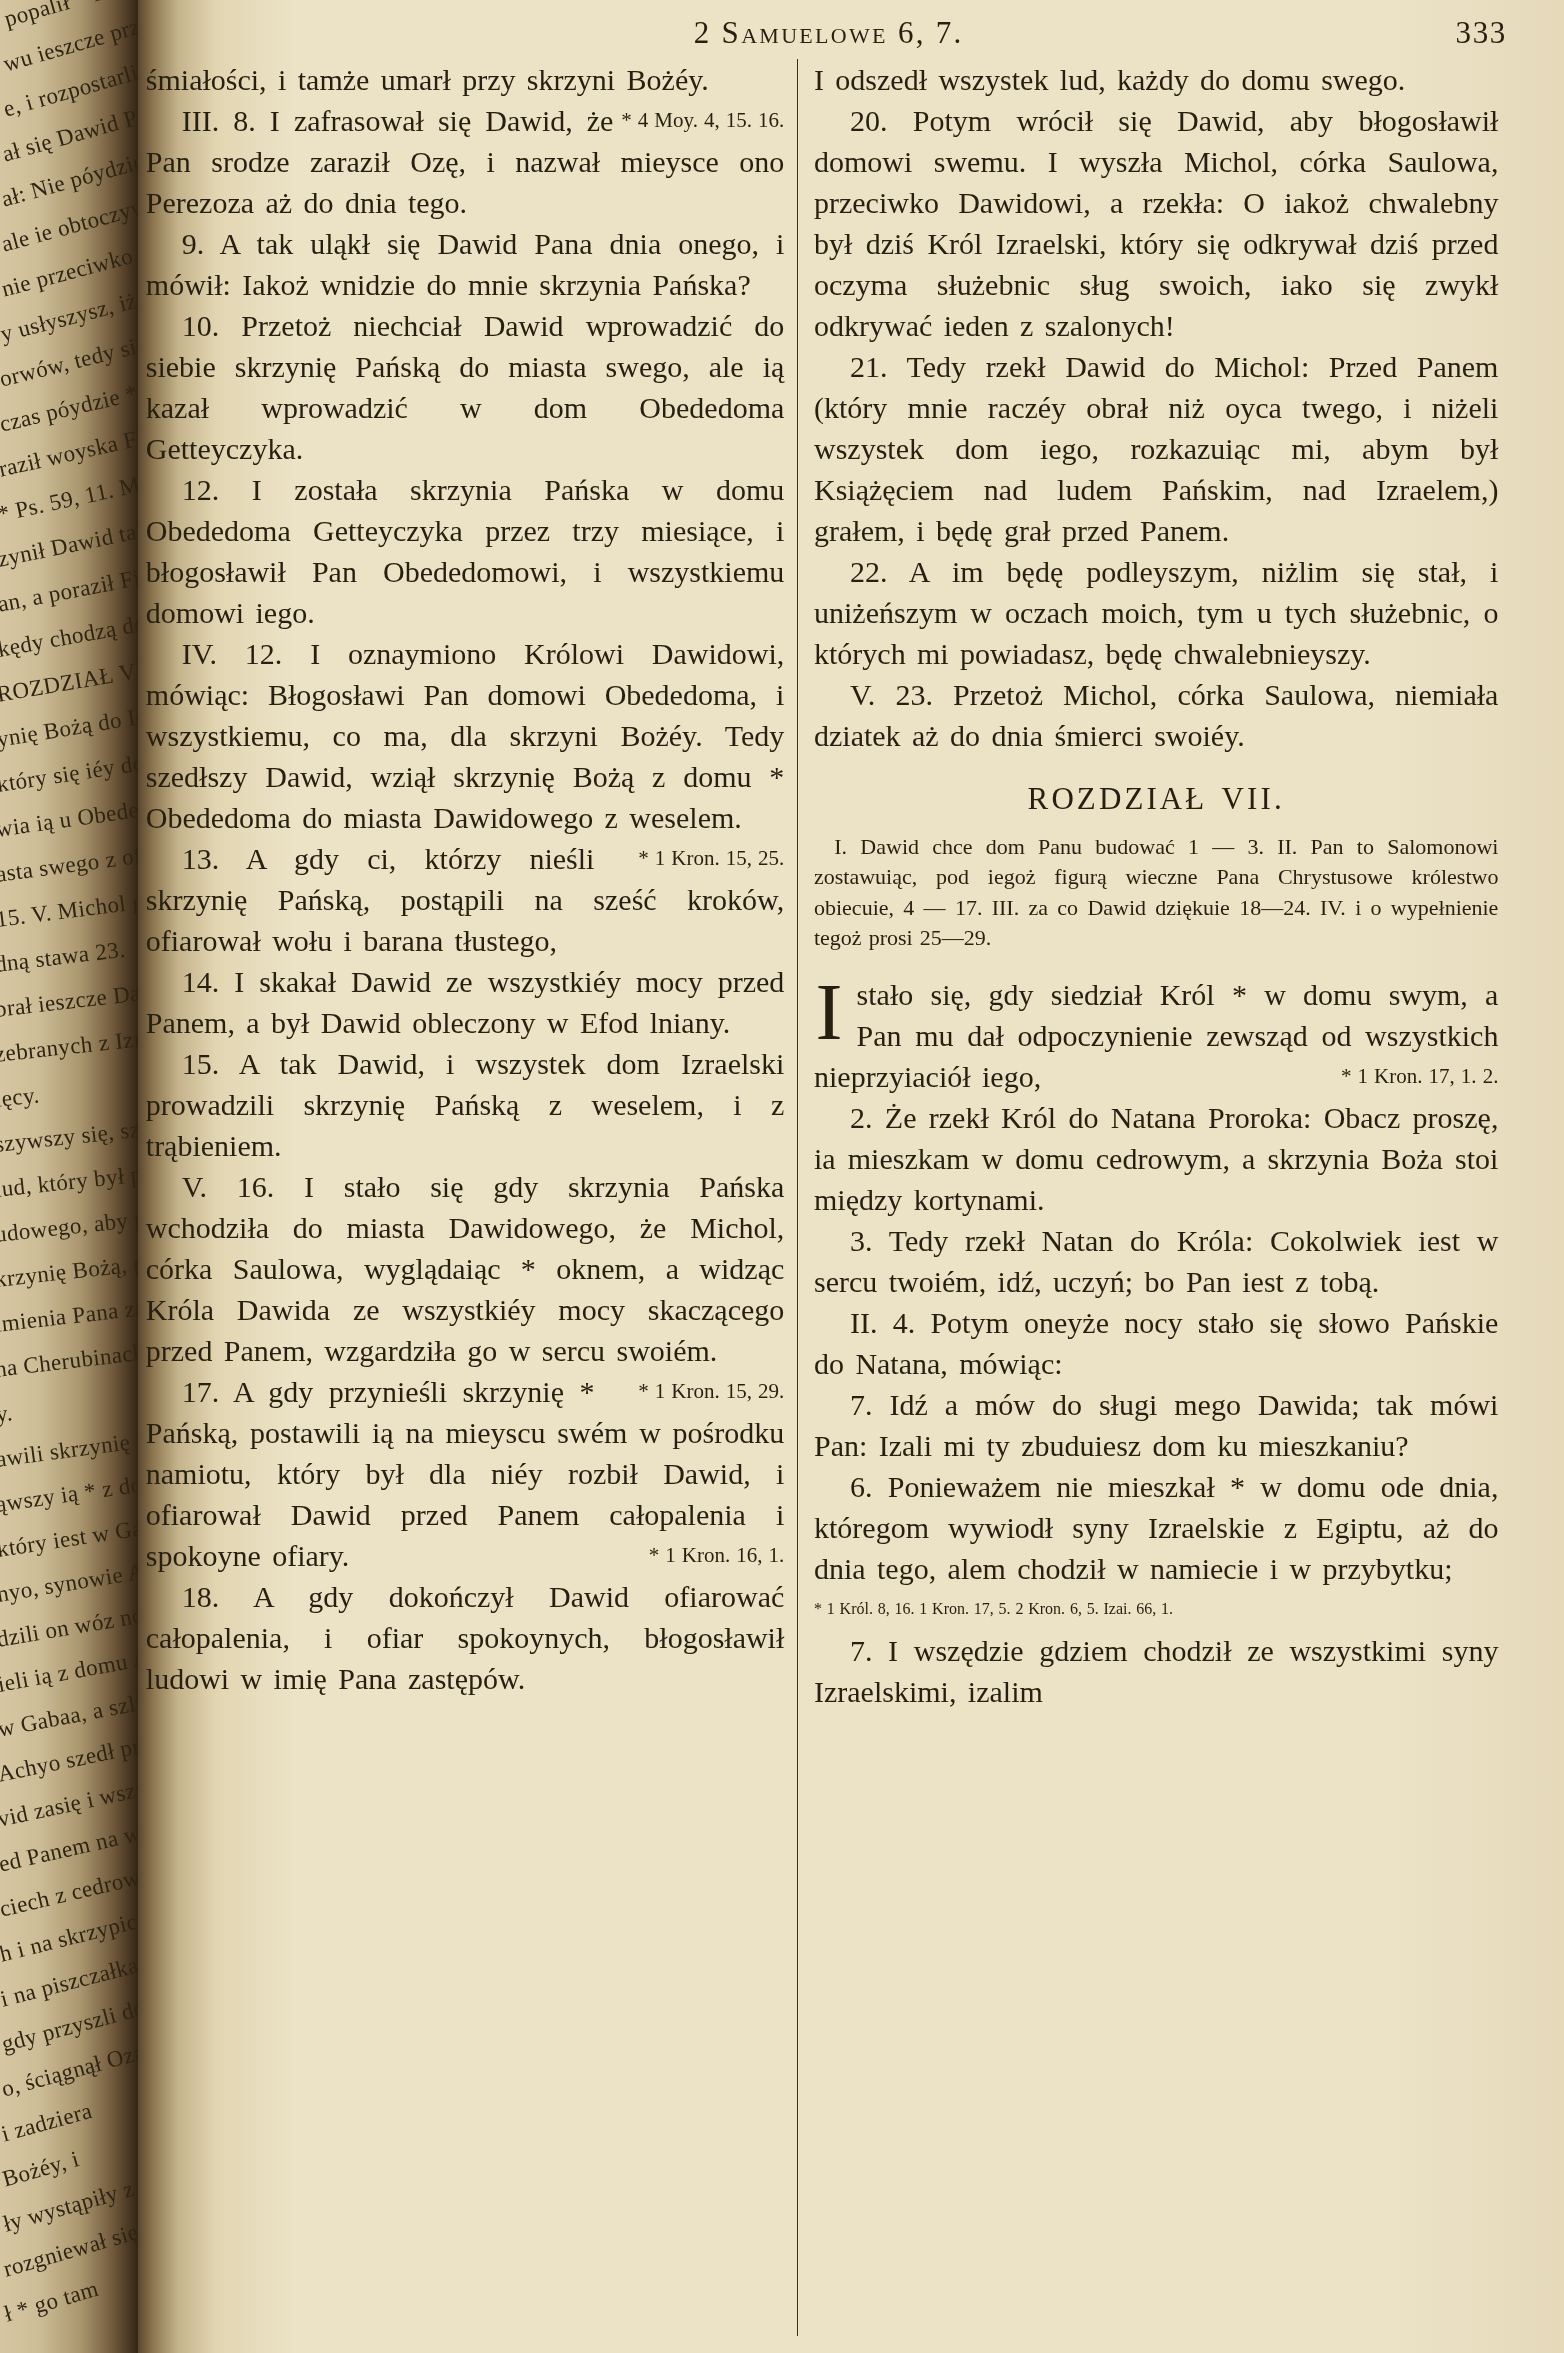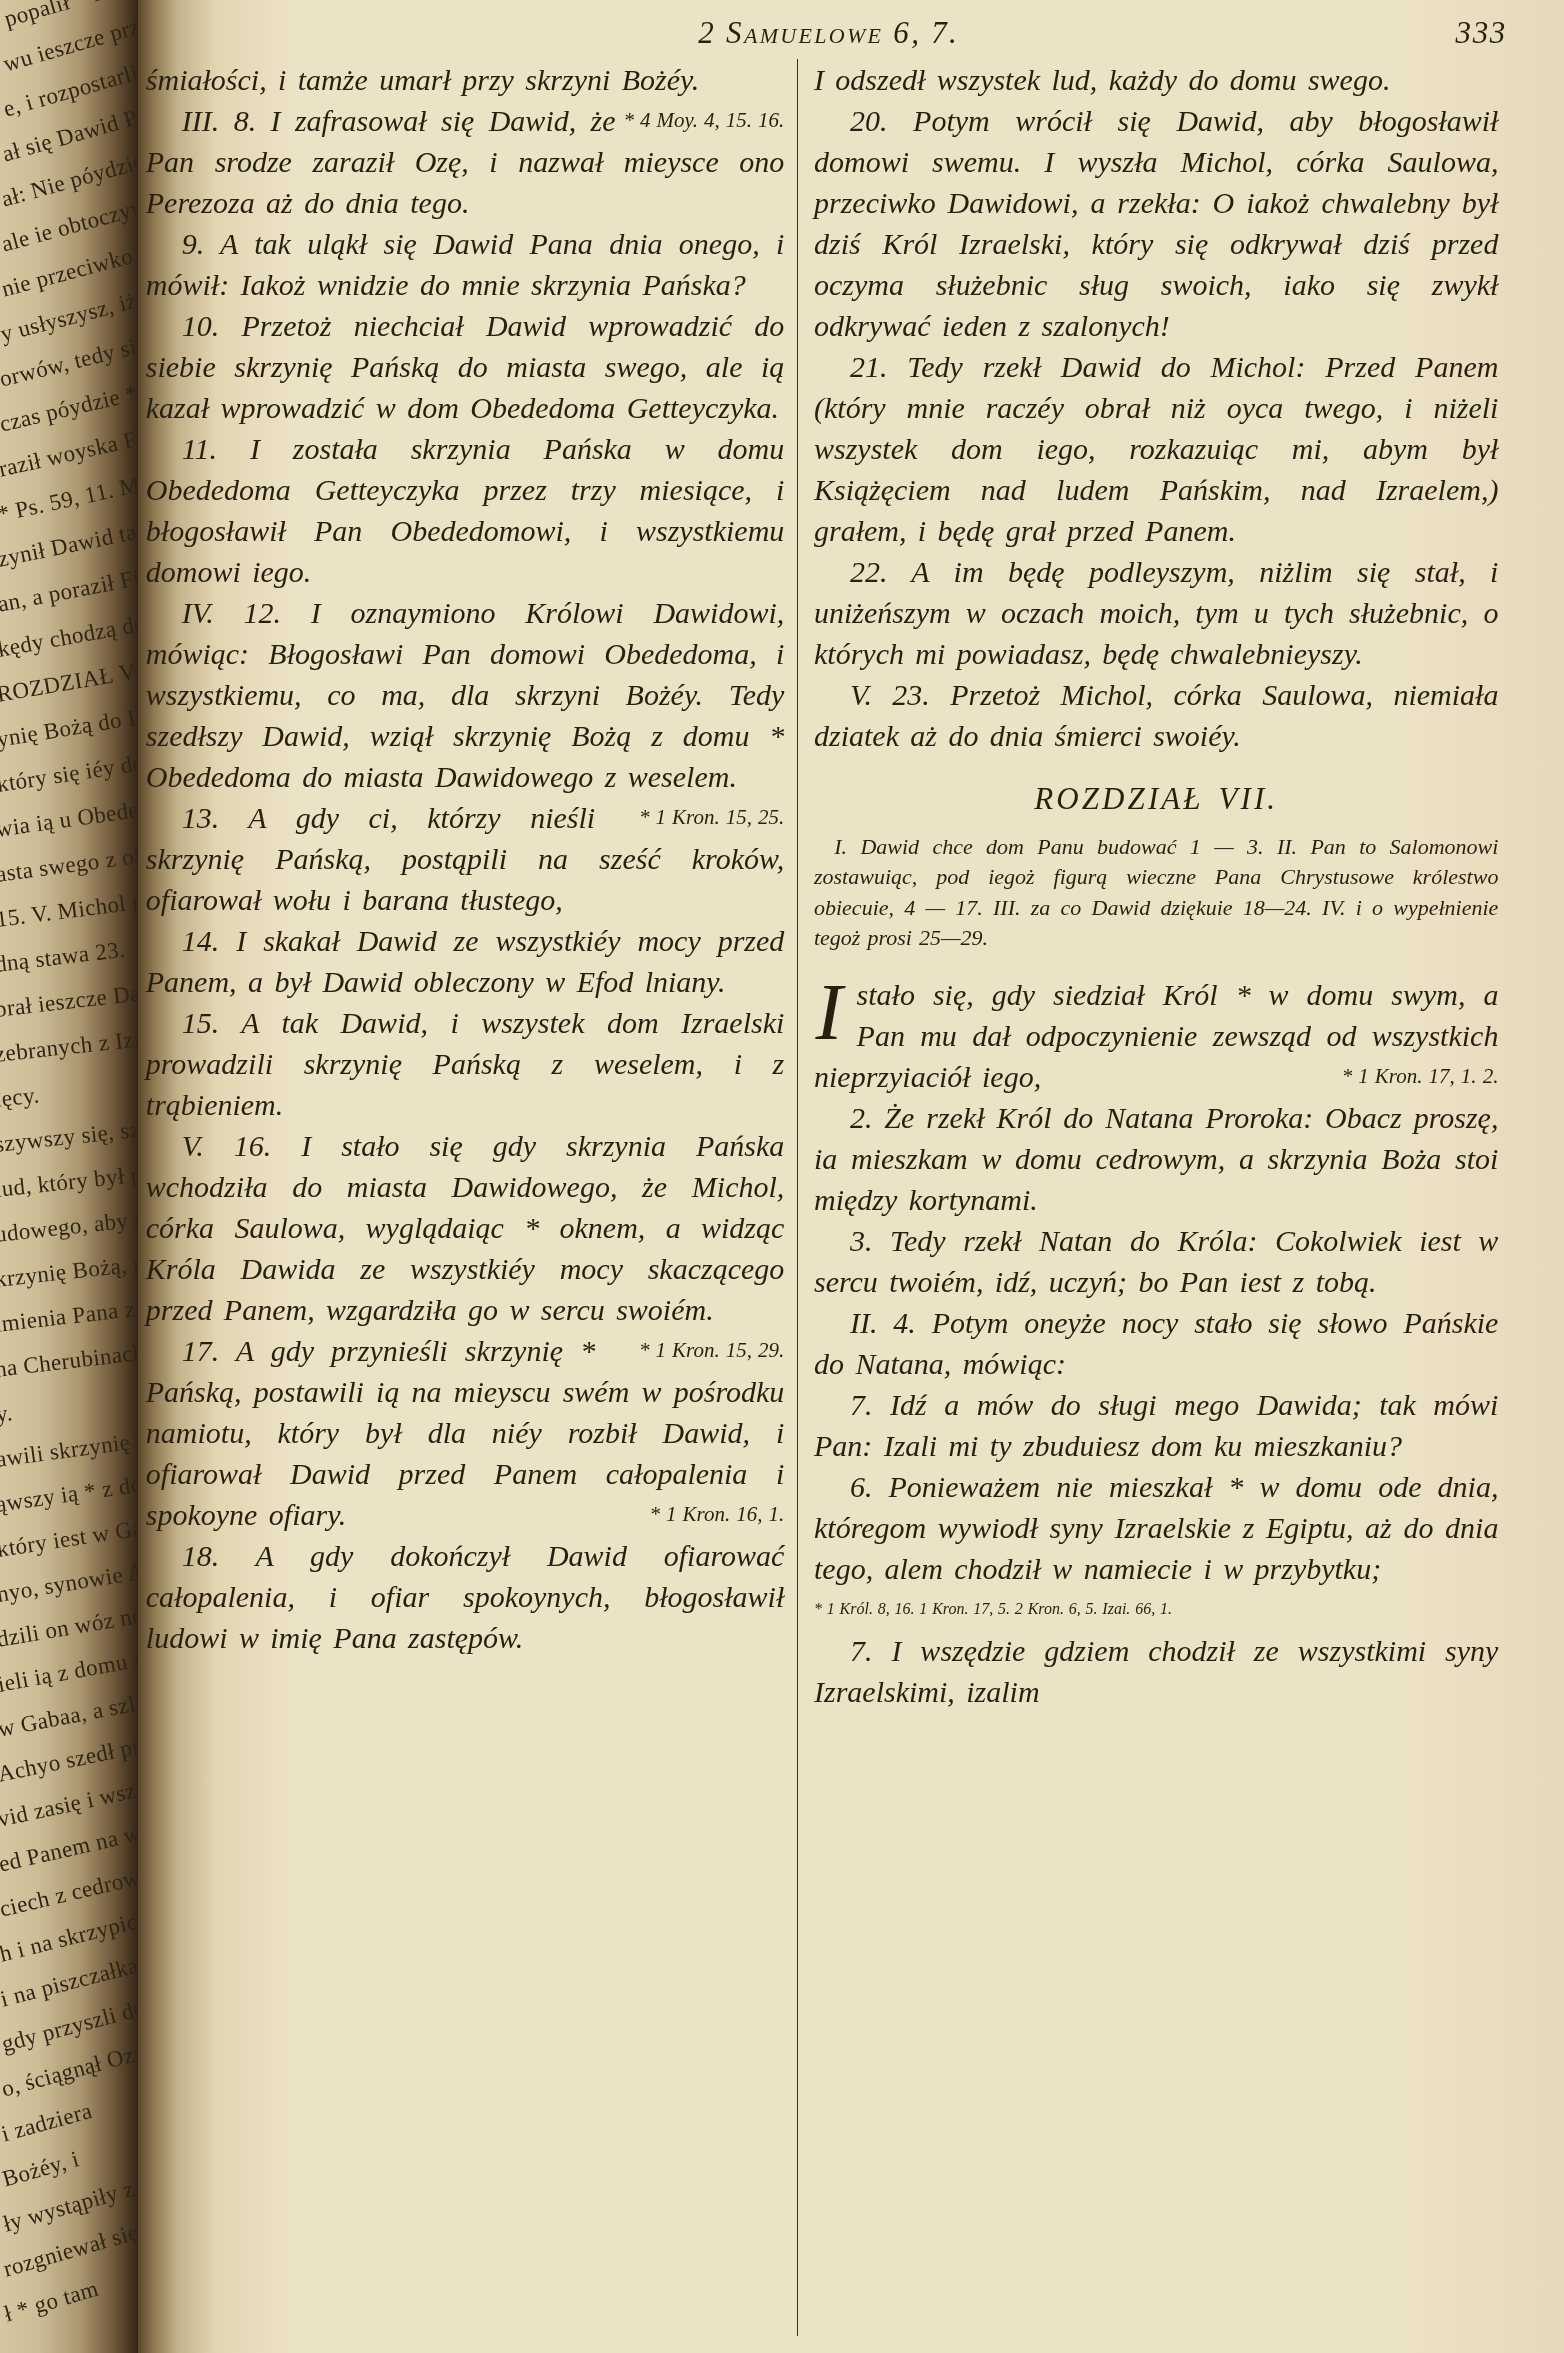--- a/index.html
+++ b/index.html
@@ -34,21 +34,20 @@
     letter-spacing: 0.4px;
   }
 
   
   .main {
     position: absolute;
     left: 138px; top: 0; right: 0; bottom: 0;
     background: linear-gradient(90deg,
       #5a472c 0%, #8e7852 1.1%, #c4b38b 2.8%, #e2d6b2 5.5%,
       #ece2c6 11%, #ece2c6 88%, #e5d9ba 100%);
-    font-style: italic;
   }
 
   .page-header { position: relative; height: 45px; margin: 11px 55px 0 9.4px; }
   .running-title {
     position: absolute; left: 0; right: 0;
     text-align: center;
     font-size: 31px; line-height: 44px;
     font-variant: small-caps;
     letter-spacing: 2.3px;
   }
@@ -160,21 +159,21 @@
       <span class="running-title">2 Samuelowe 6, 7.</span>
       <span class="page-number">333</span>
     </div>
 
     <div class="columns">
       <div class="col col1">
           <p class="verse">śmiałości, i tamże umarł przy skrzyni Bożéy.<span class="note">* 4 Moy. 4, 15. 16.</span></p>
           <p class="verse indent">III. 8. I zafrasował się Dawid, że Pan srodze zaraził Ozę, i nazwał mieysce ono Perezoza aż do dnia tego.</p>
           <p class="verse indent">9. A tak uląkł się Dawid Pana dnia onego, i mówił: Iakoż wnidzie do mnie skrzynia Pańska?</p>
           <p class="verse indent">10. Przetoż niechciał Dawid wprowadzić do siebie skrzynię Pańską do miasta swego, ale ią kazał wprowadzić w dom Obededoma Getteyczyka.</p>
-          <p class="verse indent">11. I została skrzynia Pańska w domu Obededoma Getteyczyka przez trzy miesiące, i błogosławił Pan Obededomowi, i wszystkiemu domowi iego.</p>
+          <p class="verse indent">12. I została skrzynia Pańska w domu Obededoma Getteyczyka przez trzy miesiące, i błogosławił Pan Obededomowi, i wszystkiemu domowi iego.</p>
           <p class="verse indent">IV. 12. I oznaymiono Królowi Dawidowi, mówiąc: Błogosławi Pan domowi Obededoma, i wszystkiemu, co ma, dla skrzyni Bożéy. Tedy szedłszy Dawid, wziął skrzynię Bożą z domu * Obededoma do miasta Dawidowego z weselem.<span class="note">* 1 Kron. 15, 25.</span></p>
           <p class="verse indent">13. A gdy ci, którzy nieśli skrzynię Pańską, postąpili na sześć kroków, ofiarował wołu i barana tłustego,</p>
           <p class="verse indent">14. I skakał Dawid ze wszystkiéy mocy przed Panem, a był Dawid obleczony w Efod lniany.</p>
           <p class="verse indent">15. A tak Dawid, i wszystek dom Izraelski prowadzili skrzynię Pańską z weselem, i z trąbieniem.</p>
           <p class="verse indent">V. 16. I stało się gdy skrzynia Pańska wchodziła do miasta Dawidowego, że Michol, córka Saulowa, wyglądaiąc * oknem, a widząc Króla Dawida ze wszystkiéy mocy skaczącego przed Panem, wzgardziła go w sercu swoiém.<span class="note">* 1 Kron. 15, 29.</span></p>
           <p class="verse indent">17. A gdy przynieśli skrzynię * Pańską, postawili ią na mieyscu swém w pośrodku namiotu, który był dla niéy rozbił Dawid, i ofiarował Dawid przed Panem całopalenia i spokoyne ofiary.<span class="note">* 1 Kron. 16, 1.</span></p>
           <p class="verse indent">18. A gdy dokończył Dawid ofiarować całopalenia, i ofiar spokoynych, błogosławił ludowi w imię Pana zastępów.</p>
         </div>
       <div class="divider"></div>
       <div class="col col2">

